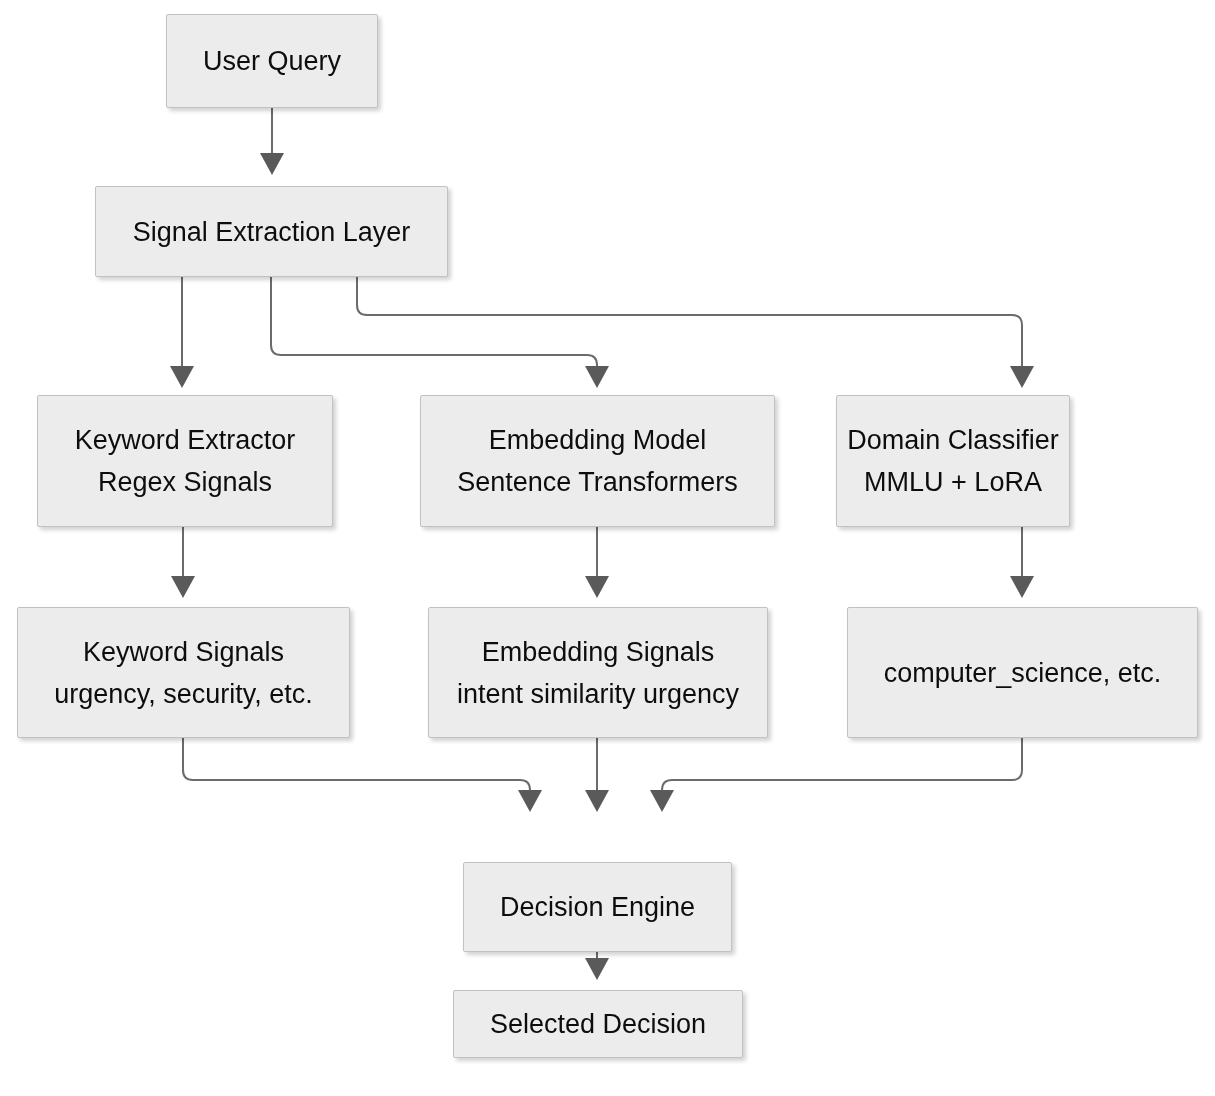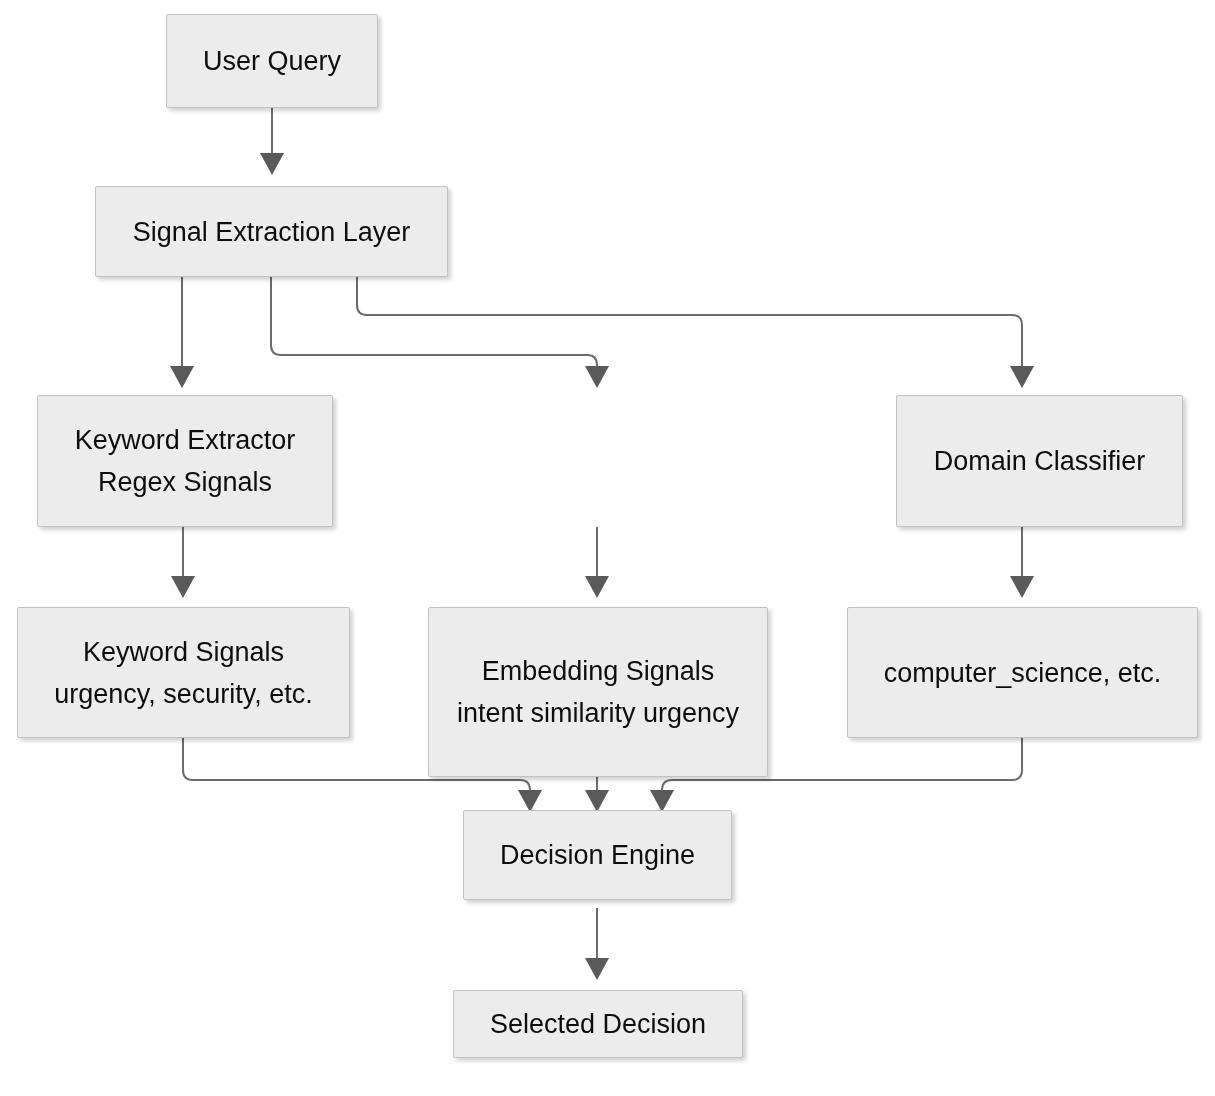--- a/index.html
+++ b/index.html
@@ -125,40 +125,45 @@
 
   <div class="node" style="left:95px;top:186px;width:353px;height:91px">
     <div class="node-line">Signal Extraction Layer</div>
   </div>
 
   <div class="node" style="left:37px;top:395px;width:296px;height:132px">
     <div class="node-line">Keyword Extractor</div>
     <div class="node-line">Regex Signals</div>
   </div>
 
+  <div class="node" style="left:420px;top:395px;width:355px;height:132px">
+    <div class="node-line">Embedding Model</div>
+    <div class="node-line">Sentence Transformers</div>
+  </div>
 
-  <div class="node" style="left:896px;top:395px;width:287px;height:132px">
+  <div class="node" style="left:836px;top:395px;width:234px;height:132px">
     <div class="node-line">Domain Classifier</div>
+    <div class="node-line">MMLU + LoRA</div>
   </div>
 
   <div class="node" style="left:17px;top:607px;width:333px;height:131px">
     <div class="node-line">Keyword Signals</div>
     <div class="node-line">urgency, security, etc.</div>
   </div>
 
-  <div class="node" style="left:428px;top:607px;width:340px;height:170px">
+  <div class="node" style="left:428px;top:607px;width:340px;height:131px">
     <div class="node-line">Embedding Signals</div>
     <div class="node-line">intent similarity urgency</div>
   </div>
 
   <div class="node" style="left:847px;top:607px;width:351px;height:131px">
     <div class="node-line">computer_science, etc.</div>
   </div>
 
-  <div class="node" style="left:463px;top:810px;width:269px;height:90px">
+  <div class="node" style="left:463px;top:862px;width:269px;height:90px">
     <div class="node-line">Decision Engine</div>
   </div>
 
   <div class="node" style="left:453px;top:990px;width:290px;height:68px">
     <div class="node-line">Selected Decision</div>
   </div>
 
 </div>
 
 </body></html>

